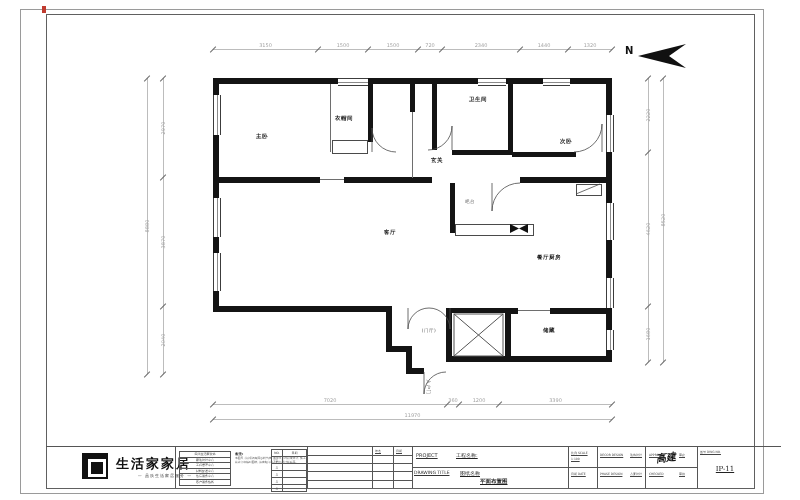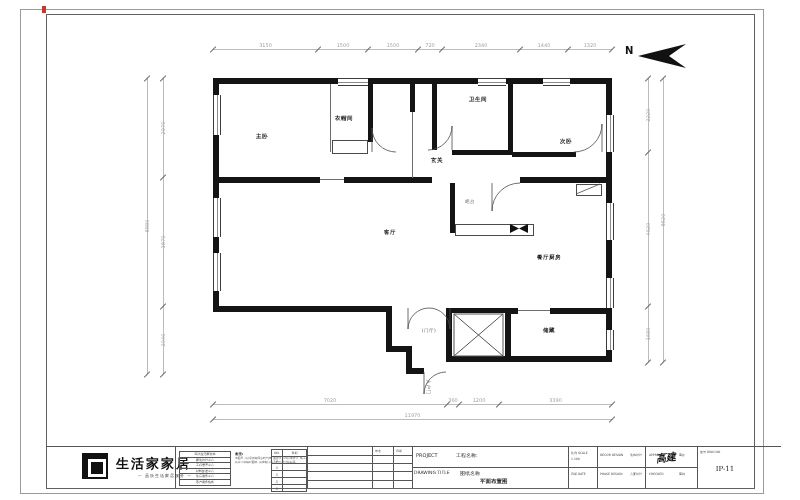--- a/index.html
+++ b/index.html
@@ -24,21 +24,21 @@
   .room-label.small{font-size:4.5px;color:#555;font-weight:400;}
   .dim-line{position:absolute;background:#bcbcbc;}
   .dim-tick{position:absolute;width:8px;height:1px;background:#6a6a6a;}
   .dim-label{position:absolute;font-size:5px;color:#a4a4a4;white-space:nowrap;}
   #north-label{position:absolute;left:625px;top:45px;font-size:10px;font-weight:700;color:#111;}
   #plot-mark{position:absolute;left:42px;top:6px;width:4px;height:7px;background:#c03b2f;}
   
   #titleblock{position:absolute;left:46px;top:446px;width:707px;height:41px;border-top:1px solid #555;padding-left:28px;}
   .tb-vline{position:absolute;top:0;width:1px;height:41px;background:#555;}
   .tb-hline{position:absolute;height:1px;background:#555;}
-  .tb-text{position:absolute;color:#222;white-space:nowrap;}
+  .tb-text{position:absolute;color:#222;white-space:nowrap;text-decoration:underline;}
   .tiny3{font-size:3px;line-height:4px;color:#444;}
   #logo-mark{position:absolute;left:36px;top:6px;width:26px;height:26px;background:#111;}
   #logo-mark .in{position:absolute;left:6px;top:6px;width:12px;height:12px;border:3px solid #fff;}
   #logo-text{position:absolute;left:70px;top:8px;font-size:13px;font-weight:700;color:#111;letter-spacing:2px;}
   #logo-tagline{position:absolute;left:68px;top:26px;width:102px;text-align:center;font-size:4px;color:#333;letter-spacing:1px;}
   #info-table{position:absolute;left:133px;top:4px;width:52px;height:34px;}
   #info-table .row{border:1px solid #555;border-bottom:none;font-size:3px;line-height:4.6px;text-align:center;color:#333;height:4.6px;overflow:hidden;}
   #info-table .row:last-child{border-bottom:1px solid #555;}
   #notes{position:absolute;left:189px;top:5px;width:72px;}
   #notes .t{font-size:3.5px;color:#222;font-weight:700;}

